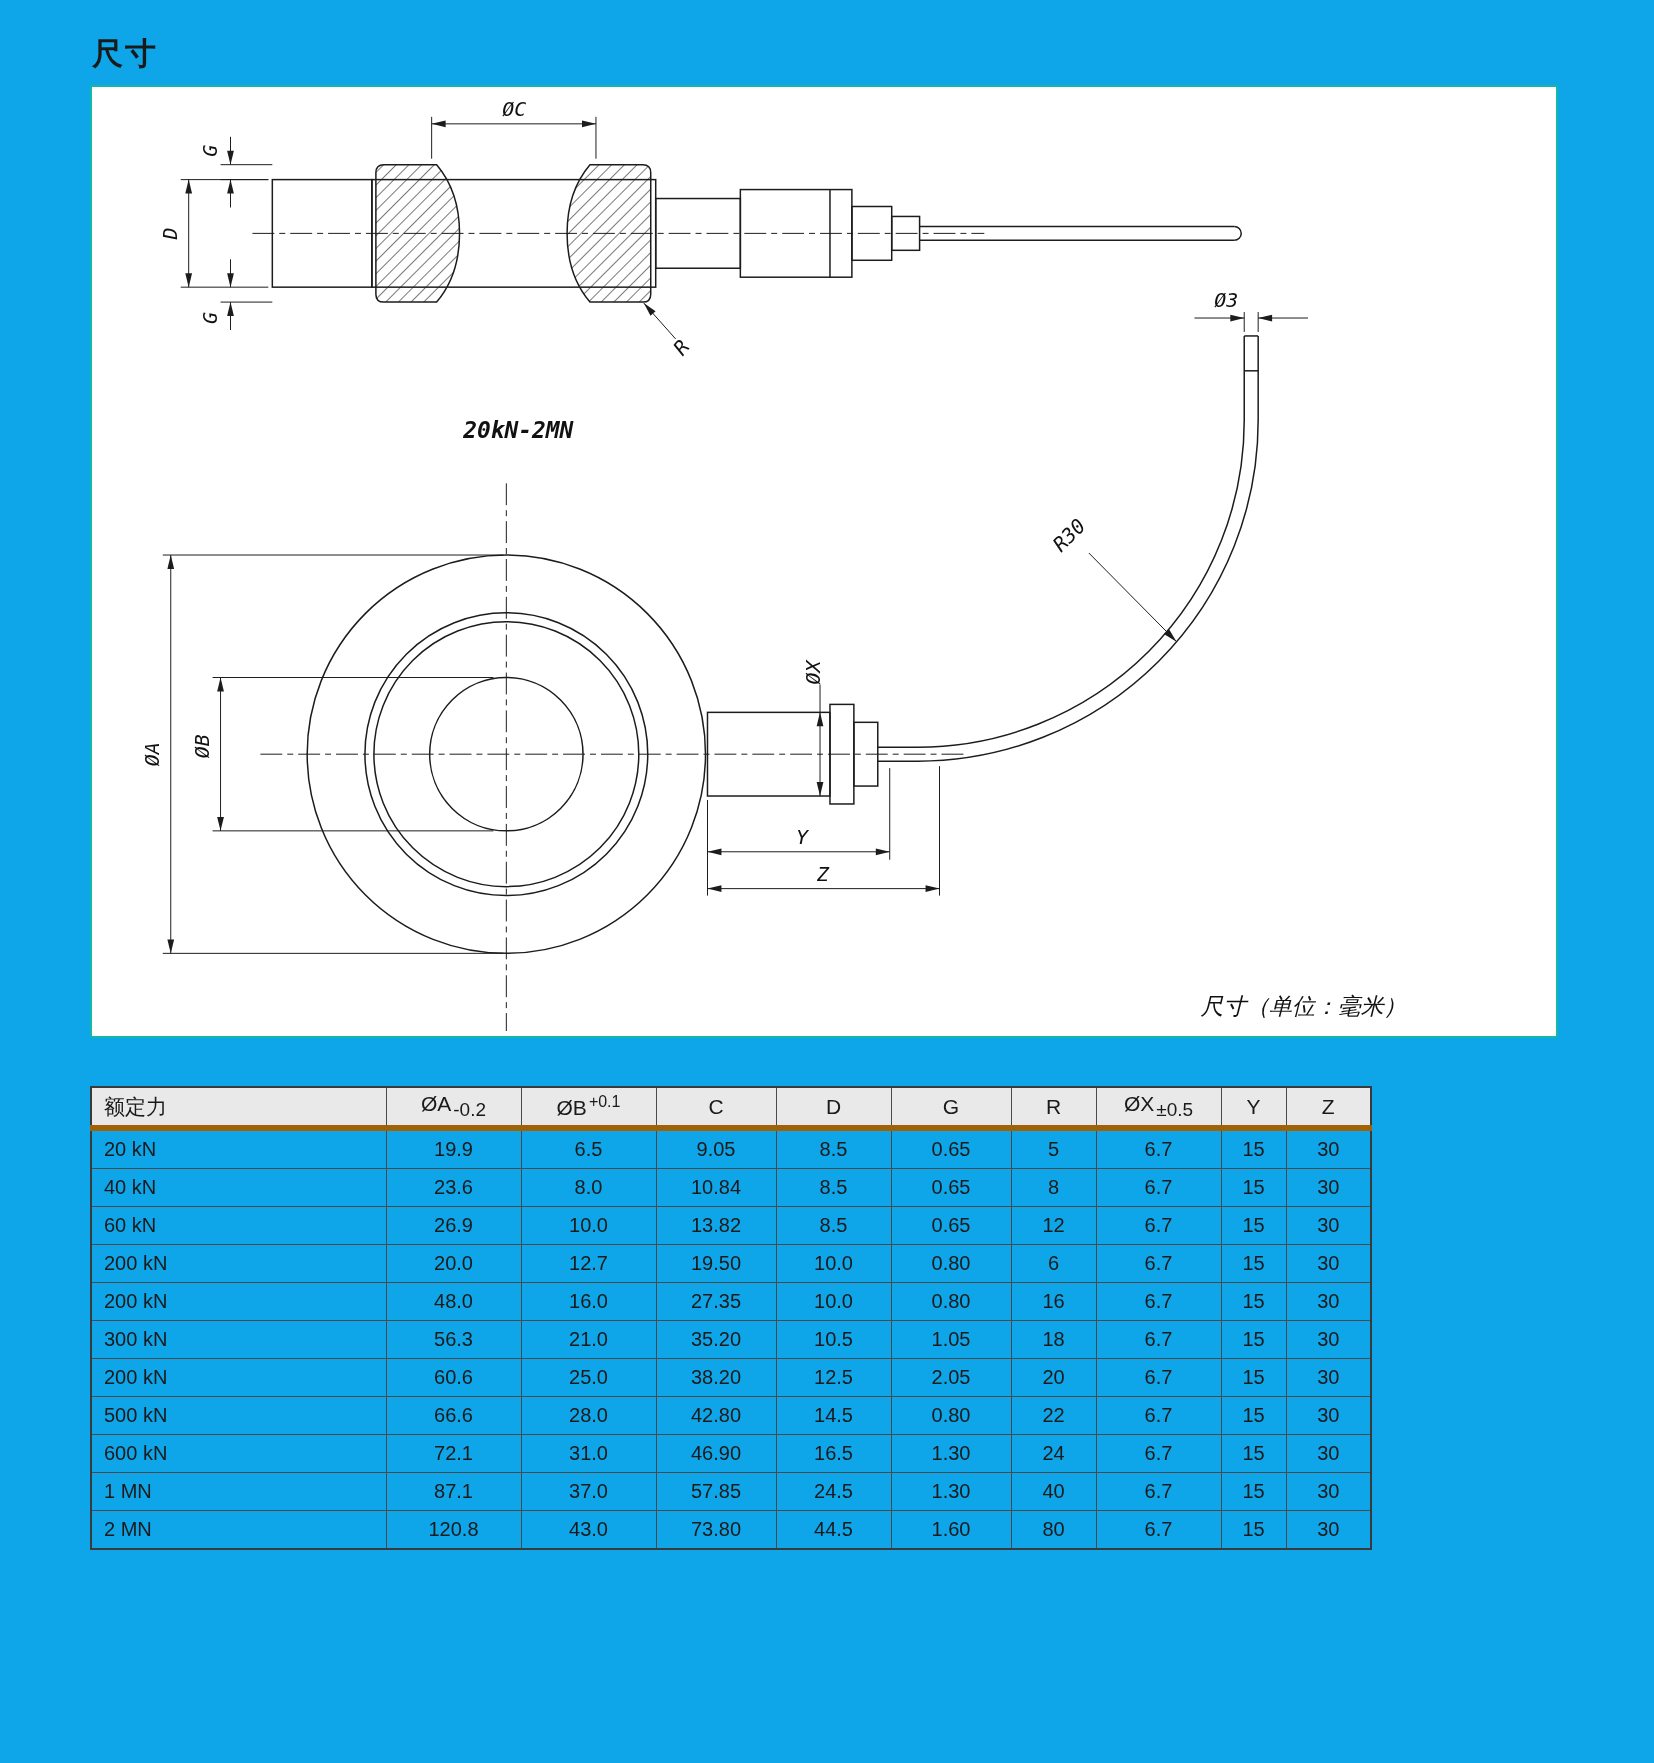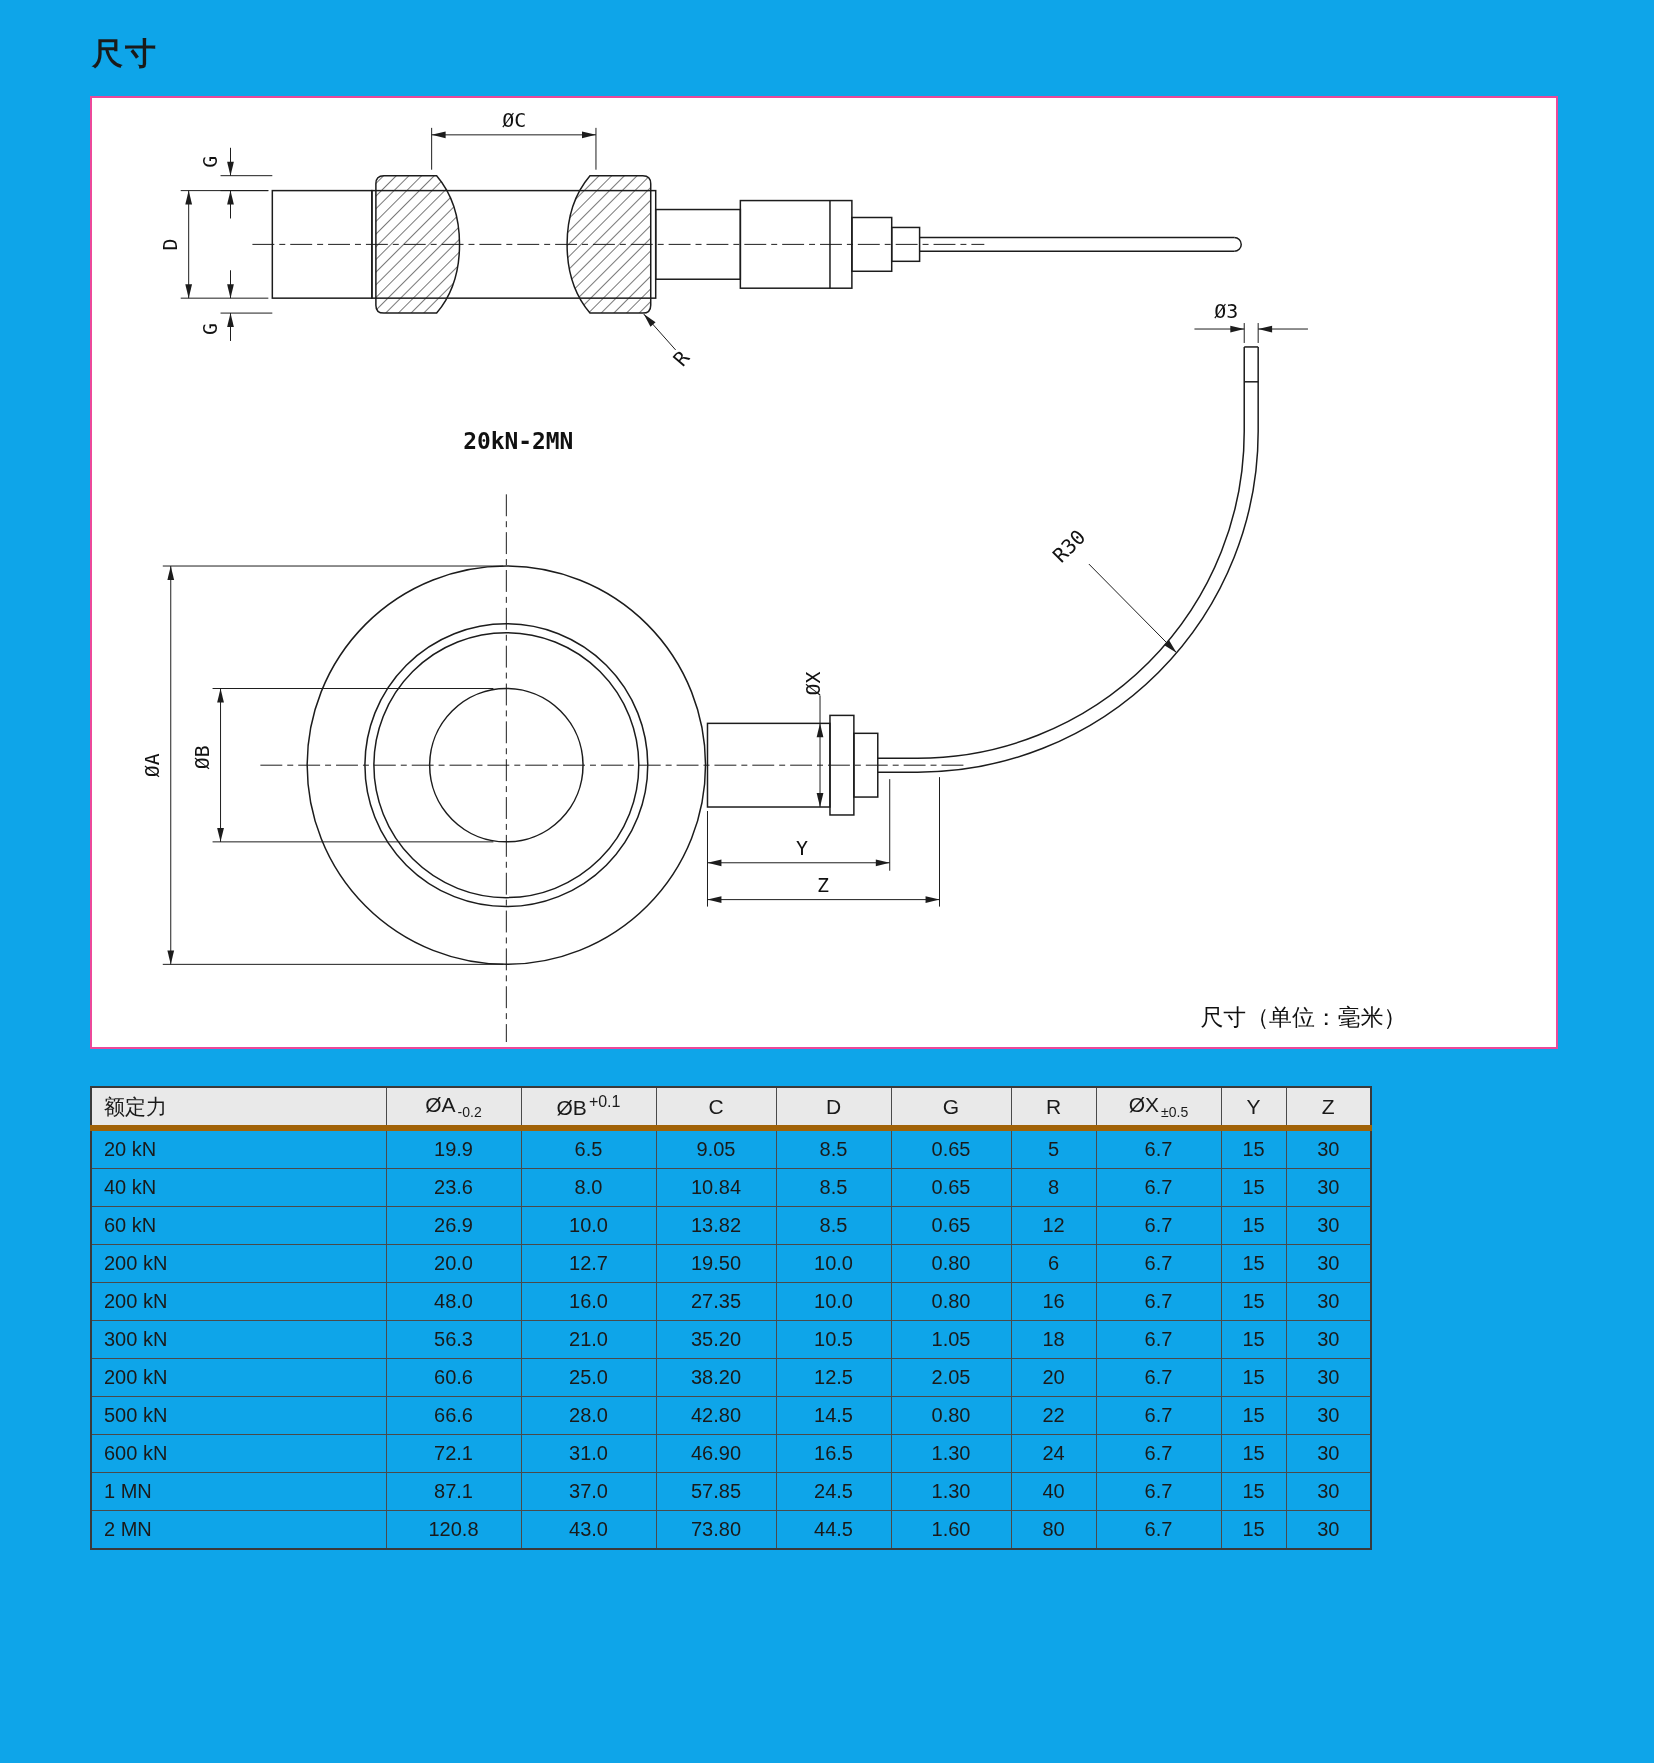--- a/index.html
+++ b/index.html
@@ -1,36 +1,36 @@
 <!DOCTYPE html>
 <html><head>
 <meta charset="utf-8">
 <style>
   html,body { margin:0; padding:0; background:#ffffff; }
   body { width:1654px; height:1763px; font-family:"Liberation Sans", sans-serif; color:#1a1a1a; }
   .page { position:relative; width:1654px; height:1763px; background:#0ea5e9; overflow:hidden; }
   .title { position:absolute; left:92px; top:12px; font-size:31px; font-weight:700; letter-spacing:2px; }
-  .frame { position:absolute; left:90px; top:96px; width:1468px; height:953px; border:2px solid #ec4899; box-sizing:border-box; background:#fff; }
+  .frame { position:absolute; left:90px; top:85px; width:1468px; height:953px; border:2px solid #14b8a6; box-sizing:border-box; background:#fff;font-style:italic; }
   .frame svg { display:block; width:100%; height:100%; }
 
   
   .ln { fill:none; stroke:#1c1c1c; stroke-width:1.5; }
   .dm { fill:none; stroke:#1c1c1c; stroke-width:1; }
   .cl { fill:none; stroke:#1c1c1c; stroke-width:1; stroke-dasharray:22 5 6 5; }
   .hx { fill:url(#hatch); stroke:#1c1c1c; stroke-width:1.5; }
   text.dt { font-family:"DejaVu Sans Mono", monospace; font-size:20px; fill:#111; }
   text.big { font-size:23px; font-weight:bold; }
   text.note { font-family:"Liberation Sans", sans-serif; font-size:23px; fill:#111; }
 
   
   .dim-table { position:absolute; left:90px; top:1086px; width:1280px; border-collapse:collapse; table-layout:fixed; border:2px solid #3a3a3a; font-size:20px; }
   .dim-table th, .dim-table td { border:1px solid #4a4a4a; height:37px; padding:0 4px; text-align:center; vertical-align:middle; white-space:nowrap; }
   .dim-table thead th { background:#e9e9e9; font-weight:400; font-size:21px; border-bottom:6px solid #a16207; }
   .dim-table th.c0, .dim-table td.c0 { text-align:left; padding-left:12px; }
-  .dim-table sub.tol { font-size:14px; vertical-align:sub; margin-left:2px;margin-top:48px; }
+  .dim-table sub.tol { font-size:19px; vertical-align:sub; margin-left:2px;margin-top:48px; }
   .dim-table sup.tol { font-size:16px; vertical-align:super; margin-left:2px; }
   col.c0{width:295px} col.c1{width:135px} col.c2{width:135px} col.c3{width:120px} col.c4{width:115px}
   col.c5{width:120px} col.c6{width:85px} col.c7{width:125px} col.c8{width:65px} col.c9{width:85px}
 </style>
 </head>
 <body>
 
 <div class="page">
 
   <h1 class="title">尺寸</h1>

